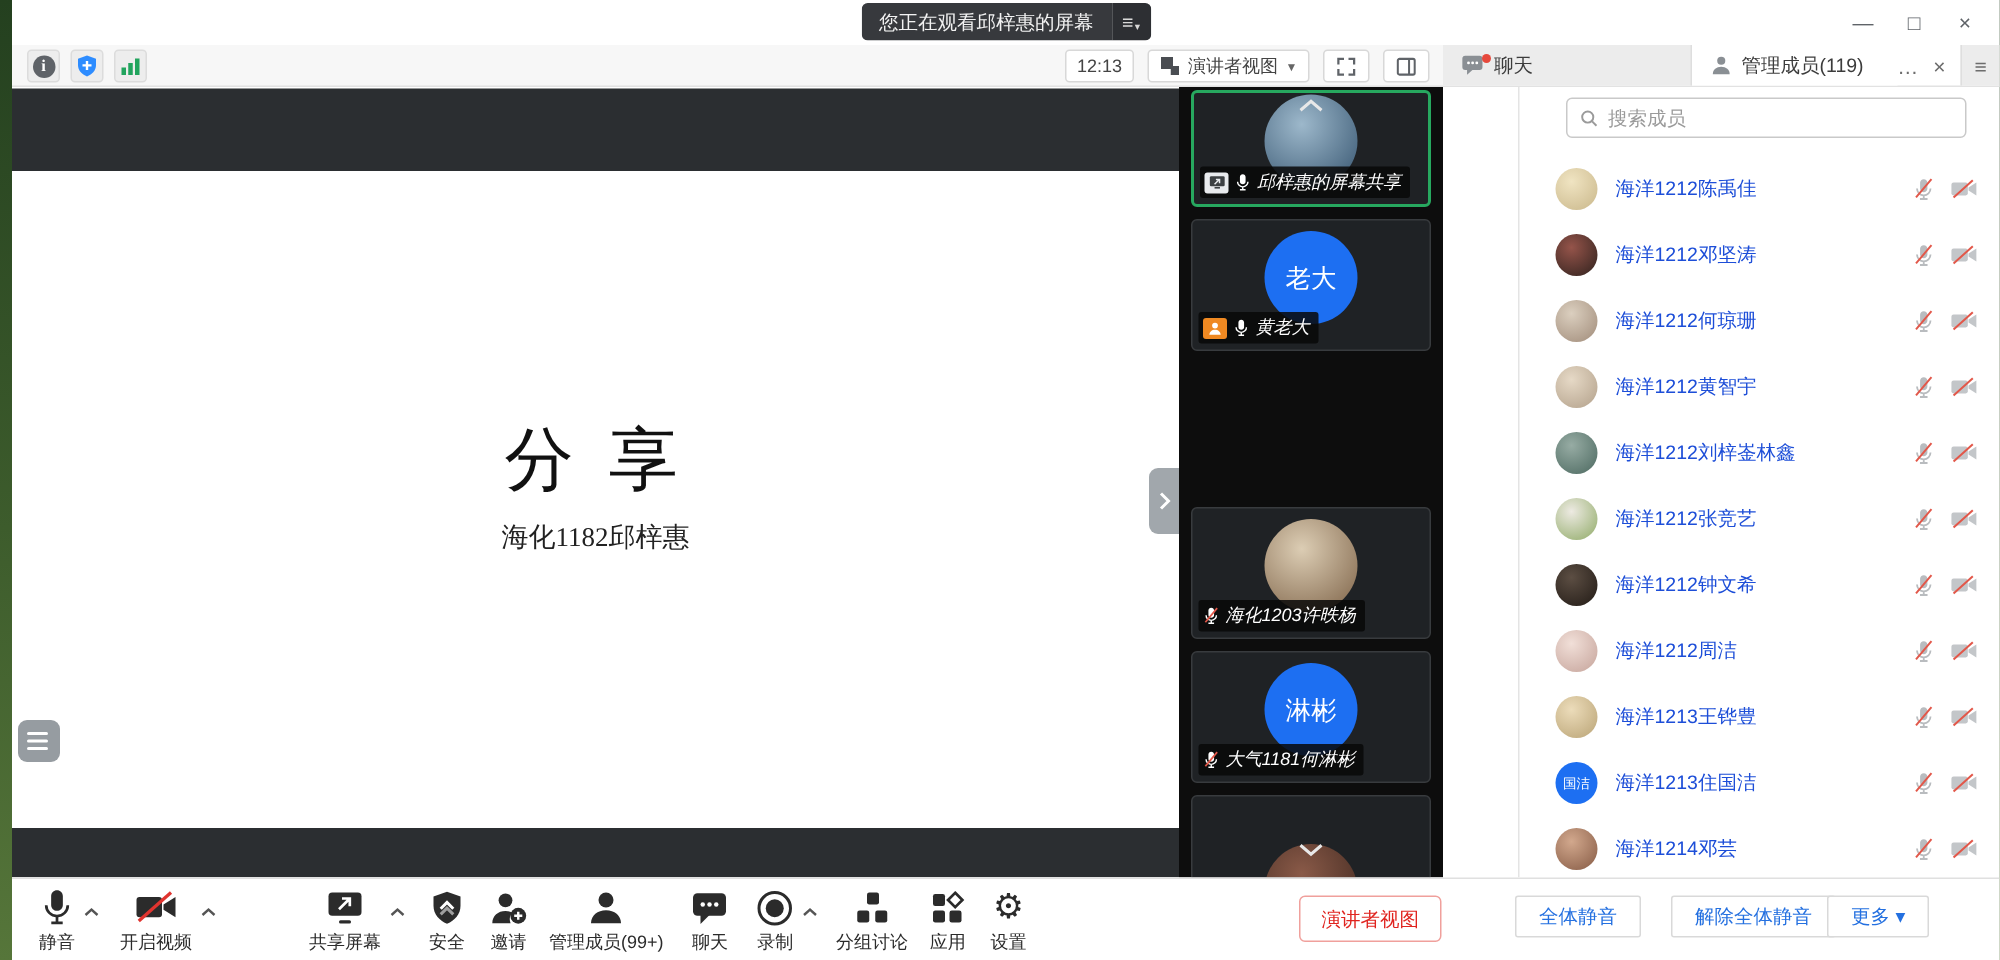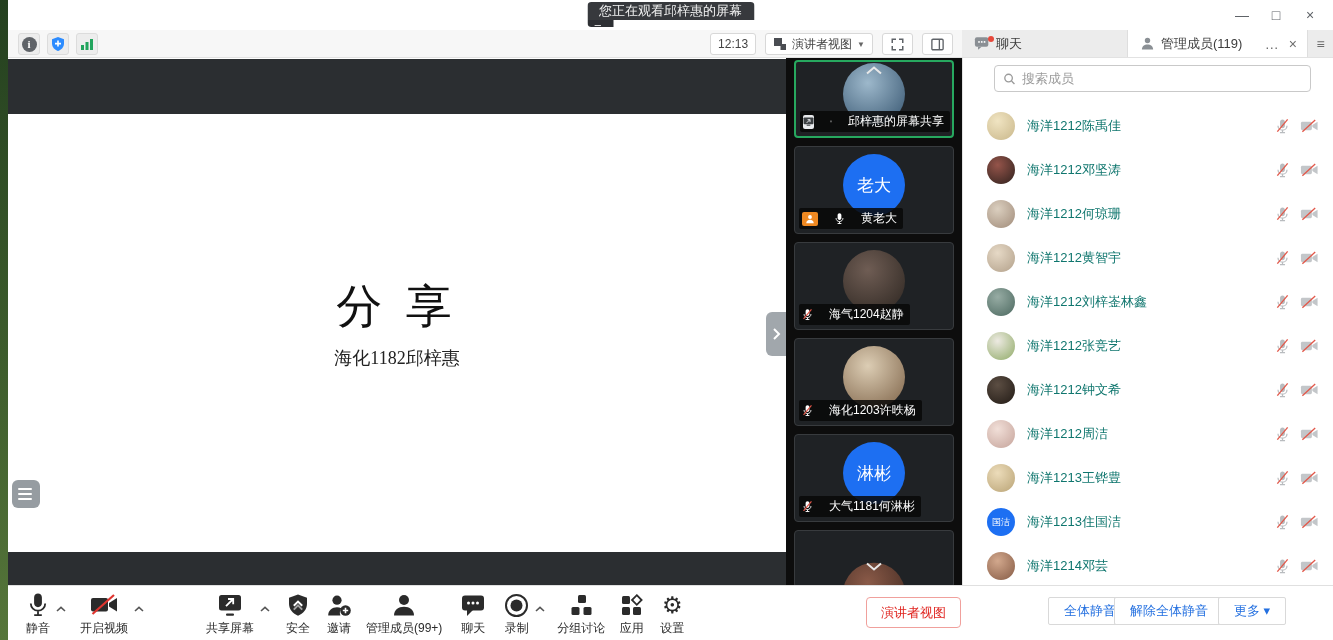--- a/index.html
+++ b/index.html
@@ -4,21 +4,21 @@
 <style>
   * { margin:0; padding:0; box-sizing:border-box; }
   html,body { width:1333px; height:640px; overflow:hidden; }
   body { font-family:"Liberation Sans","DejaVu Sans",sans-serif;
          background:linear-gradient(180deg,#24401f 0%,#3d5c2c 55%,#56763a 100%); position:relative; }
   .window { position:absolute; left:8px; top:0; right:0; bottom:0; background:#fff; }
 
   
   .titlebar { position:absolute; left:0; top:0; right:0; height:30px; background:#fff; }
   .title-pill { position:absolute; left:50%; transform:translateX(-50%); top:2px; height:25px;
-                display:flex; align-items:stretch; border-radius:4px; overflow:hidden;flex-direction:column; }
+                display:flex; align-items:stretch; border-radius:4px; overflow:hidden; }
   .title-text { background:#37393d; color:#f2f2f2; font-size:13px; display:flex; align-items:center;
                 padding:0 12px; }
   .title-menu { background:#2d2f33; color:#d9d9d9; width:26px; display:flex; align-items:center;
                 justify-content:center; font-size:13px; cursor:pointer; }
   .title-menu .mini-caret { font-size:7px; margin-left:1px; margin-top:6px; }
   .win-controls { position:absolute; right:6px; top:0; height:30px; display:flex; }
   .win-btn { width:34px; height:30px; display:flex; align-items:center; justify-content:center;
              color:#5f6368; font-size:14px; cursor:pointer; }
 
   
@@ -70,40 +70,40 @@
 
   
   .strip { position:absolute; left:778px; top:0; width:176px; height:100%; background:#0d0d0d; overflow:hidden; }
   .tile { position:absolute; left:8px; width:160px; background:#1f2225; border:1px solid #383b3e;
           border-radius:4px; overflow:hidden; }
   .tile.active { border:2px solid #27a85f; }
   .tile-avatar { position:absolute; left:50%; top:50%; transform:translate(-50%,-58%); width:62px; height:62px;
                  border-radius:50%; }
   .tile-avatar.initials { display:flex; align-items:center; justify-content:center; color:#fff; font-size:17px; }
   .tile-label { position:absolute; left:4px; bottom:4px; background:rgba(8,8,8,.85); border-radius:2px;
-                display:flex; align-items:center; gap:16px; padding:2px 6px 2px 3px; color:#fff; font-size:12px;
-                max-width:150px; white-space:nowrap; }
+                display:flex; align-items:center; gap:4px; padding:2px 6px 2px 3px; color:#fff; font-size:12px;
+                max-width:150px; white-space:nowrap;font-style:italic; }
   .badge { width:16px; height:14px; border-radius:2px; display:flex; align-items:center; justify-content:center; }
   .badge-share { background:#e8eaed; }
   .badge-host { background:#ef8922; }
   .tile-chev { position:absolute; left:50%; transform:translateX(-50%); cursor:pointer; }
 
   
-  .members { position:absolute; left:954px; top:0; right:0; height:100%; background:#fff;
+  .members { position:absolute; left:1004px; top:0; right:0; height:100%; background:#fff;
              border-left:1px solid #e4e4e4; overflow:hidden; }
   .search-wrap { position:absolute; left:31px; right:22px; top:7px; height:27px; border:1px solid #c9c9c9;
                  border-radius:4px; display:flex; align-items:center; padding:0 8px; gap:6px; background:#fff; }
   .search-wrap input { border:none; outline:none; font-size:13px; color:#333; width:100%;
                        font-family:inherit; background:transparent; }
   .search-wrap input::placeholder { color:#9a9a9a; }
   .member-list { position:absolute; left:0; right:0; top:46px; bottom:0; overflow:hidden; }
   .member-row { height:44px; display:flex; align-items:center; padding:0 14px 0 24px; cursor:pointer; }
   .m-avatar { width:28px; height:28px; border-radius:50%; flex:0 0 28px; }
   .m-avatar.initials { display:flex; align-items:center; justify-content:center; color:#fff; font-size:9px; }
-  .m-name { font-size:13px; color:#0f766e; margin-left:12px; flex:1; white-space:nowrap; overflow:hidden; }
+  .m-name { font-size:13px; color:#1d4ed8; margin-left:12px; flex:1; white-space:nowrap; overflow:hidden; }
   .m-icons { display:flex; gap:10px; align-items:center; }
 
   
   .bottombar { position:absolute; left:0; right:0; bottom:0; height:55px; background:#fff;
                border-top:1px solid #e0e0e0; }
   .tools { position:absolute; left:18px; top:6px; display:flex; align-items:flex-end; }
   .tool { display:flex; flex-direction:column; align-items:center; gap:2px; font-size:12px; color:#2b2b2b;
           cursor:pointer; }
   .tool .ticon { height:26px; display:flex; align-items:center; justify-content:center; }
   .caret { align-self:center; margin:0 0 16px 6px; cursor:pointer; }
@@ -259,33 +259,20 @@
               </svg>
       </span>
       <svg class="mic-g" width="11" height="13" viewBox="0 0 14 16">
               <path d="M7 9.8c1.4 0 2.4-1 2.4-2.4V3.6C9.4 2.2 8.4 1.2 7 1.2S4.6 2.2 4.6 3.6v3.8c0 1.4 1 2.4 2.4 2.4z" fill="#fff"></path>
               <path d="M2.6 7.5c0 2.5 2 4.4 4.4 4.4s4.4-1.9 4.4-4.4M7 11.9v2.3M4.6 14.4h4.8" stroke="#fff" stroke-width="1.2" fill="none"></path>
             </svg>
       <span class="tile-name">黄老大</span>
     </div>
   </div>
 
-  <div class="tile" style="top: 184px; height: 88px;">
-    <span class="tile-avatar" style="background: radial-gradient(circle at 40% 32%, rgb(111, 93, 84), rgb(44, 37, 32));"></span>
-
-    <div class="tile-label">
-
-      <svg class="mic-g" width="11" height="13" viewBox="0 0 14 16">
-              <path d="M7 9.8c1.4 0 2.4-1 2.4-2.4V3.6C9.4 2.2 8.4 1.2 7 1.2S4.6 2.2 4.6 3.6v3.8c0 1.4 1 2.4 2.4 2.4z" fill="#fff"></path>
-              <path d="M2.6 7.5c0 2.5 2 4.4 4.4 4.4s4.4-1.9 4.4-4.4M7 11.9v2.3M4.6 14.4h4.8" stroke="#fff" stroke-width="1.2" fill="none"></path>
-              <path class="mic-slash" d="M2 13.5L12 1.5" stroke="#e25749" stroke-width="1.5"></path>
-            </svg>
-      <span class="tile-name">海气1204赵静</span>
-    </div>
-  </div>
 
   <div class="tile" style="top: 280px; height: 88px; padding-left: 16px;">
     <span class="tile-avatar" style="background: radial-gradient(circle at 40% 32%, rgb(220, 205, 180), rgb(124, 97, 70));"></span>
 
     <div class="tile-label">
 
       <svg class="mic-g" width="11" height="13" viewBox="0 0 14 16">
               <path d="M7 9.8c1.4 0 2.4-1 2.4-2.4V3.6C9.4 2.2 8.4 1.2 7 1.2S4.6 2.2 4.6 3.6v3.8c0 1.4 1 2.4 2.4 2.4z" fill="#fff"></path>
               <path d="M2.6 7.5c0 2.5 2 4.4 4.4 4.4s4.4-1.9 4.4-4.4M7 11.9v2.3M4.6 14.4h4.8" stroke="#fff" stroke-width="1.2" fill="none"></path>
               <path class="mic-slash" d="M2 13.5L12 1.5" stroke="#e25749" stroke-width="1.5"></path>
@@ -639,17 +626,17 @@
   </div>
 
   <div class="tool" style="margin-left: 16px;">
     <span class="ticon">
             <span class="gear-glyph">⚙</span>
           </span>
     <span class="tlabel">设置</span>
   </div>
 </div>
     <button class="end-btn">演讲者视图</button>
-    <button class="panel-footer-btn" style="left:1040px;">全体静音</button>
+    <button class="panel-footer-btn" style="left:1002px;">全体静音</button>
     <button class="panel-footer-btn" style="left:1106px;">解除全体静音</button>
     <button class="panel-footer-btn" style="left:1210px;">更多 ▾</button>
   </div>
 </div>
 
 </body></html>

